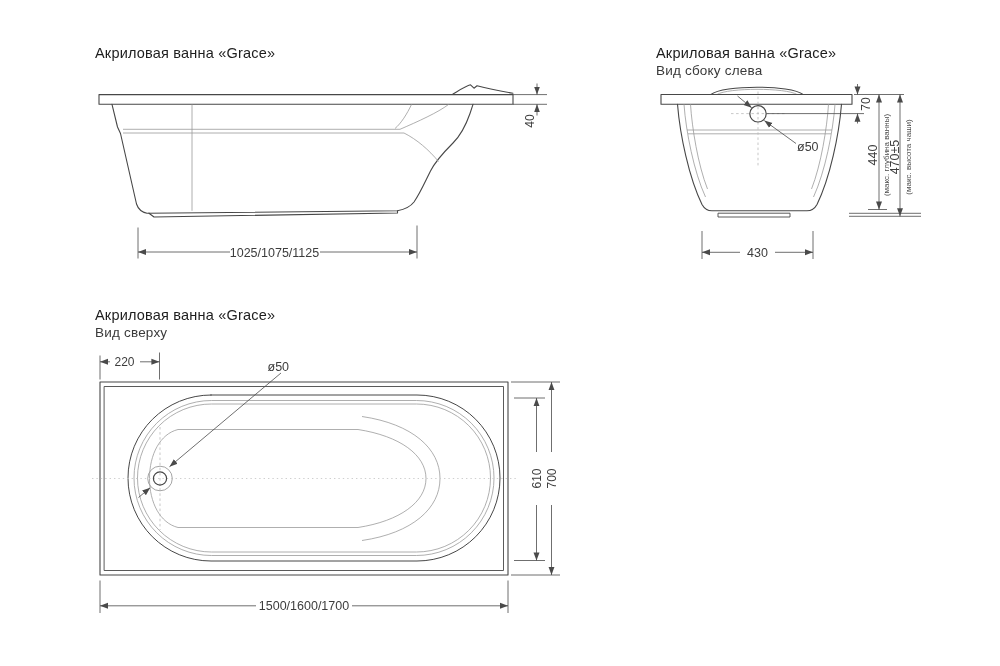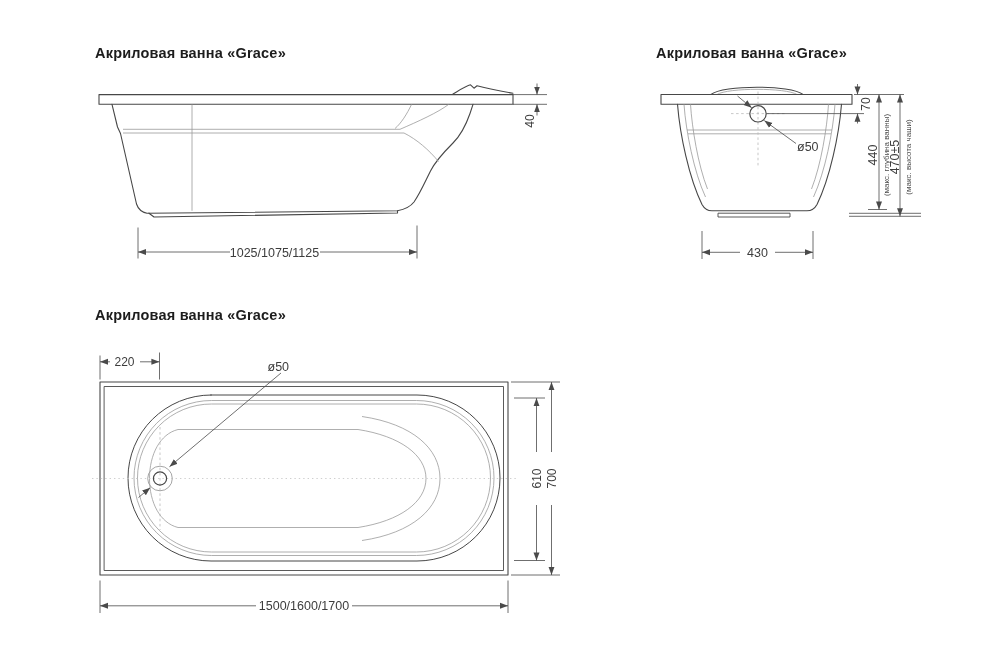--- a/index.html
+++ b/index.html
@@ -1,19 +1,19 @@
 <!DOCTYPE html>
 <html><head>
 <meta charset="utf-8">
 <style>
   html,body{margin:0;padding:0;background:#ffffff;}
   #page{position:relative;width:1000px;height:666px;background:#ffffff;overflow:hidden;
         font-family:"Liberation Sans", sans-serif;}
   .vtitle{position:absolute;}
-  .vt-main{font-size:14.5px;font-weight:bold;color:#1d1d1d;letter-spacing:.2px;line-height:17px;}
+  .vt-main{font-size:14.5px;font-weight:normal;color:#1d1d1d;letter-spacing:.2px;line-height:17px;}
   .vt-sub{font-size:13.5px;color:#3a3a3a;letter-spacing:.2px;line-height:16px;margin-top:1px;}
   svg{position:absolute;overflow:visible;}
   svg text{font-family:"Liberation Sans", sans-serif;fill:#3d3d3d;}
   .ln-main{fill:none;stroke:#474747;stroke-width:1.1;stroke-linejoin:round;stroke-linecap:round;}
   .ln-main-f{fill:#ffffff;stroke:#474747;stroke-width:1.1;stroke-linejoin:round;}
   .ln-light{fill:none;stroke:#9b9b9b;stroke-width:0.8;stroke-linejoin:round;}
   .ln-dim{fill:none;stroke:#4a4a4a;stroke-width:0.8;}
   .ln-center{fill:none;stroke:#b9b9b9;stroke-width:0.8;stroke-dasharray:2.5 2.6;}
   .ln-center-dot{fill:none;stroke:#c9c9c9;stroke-width:0.9;stroke-dasharray:1.4 3;}
   .t-dim{font-size:12px;}
@@ -23,23 +23,25 @@
 </head>
 <body>
 
 <div id="page">
 
   <div class="vtitle" style="left:95px;top:45px">
     <div class="vt-main">Акриловая ванна «Grace»</div>
   </div>
   <div class="vtitle" style="left:656px;top:45px">
     <div class="vt-main">Акриловая ванна «Grace»</div>
+    <div class="vt-sub">Вид сбоку слева</div>
   </div>
   <div class="vtitle" style="left:95px;top:307px">
     <div class="vt-main">Акриловая ванна «Grace»</div>
+    <div class="vt-sub">Вид сверху</div>
   </div>
 
   <svg style="left:80px;top:80px" width="490" height="190" viewBox="80 80 490 190">
     <defs>
       <marker id="arF" viewBox="0 0 10 10" refX="9" refY="5" markerWidth="9" markerHeight="9" markerUnits="userSpaceOnUse" orient="auto-start-reverse">
         <path d="M0,1.7 L9,5 L0,8.3 Z" fill="#4a4a4a"></path>
       </marker>
     </defs>
 
     <path class="ln-main" d="M452,94.6 C459,90.5 466,85.8 470.5,84.8 L474,88.2 L477,85.8 C488,88.8 503,91.6 513,93.2"></path>

